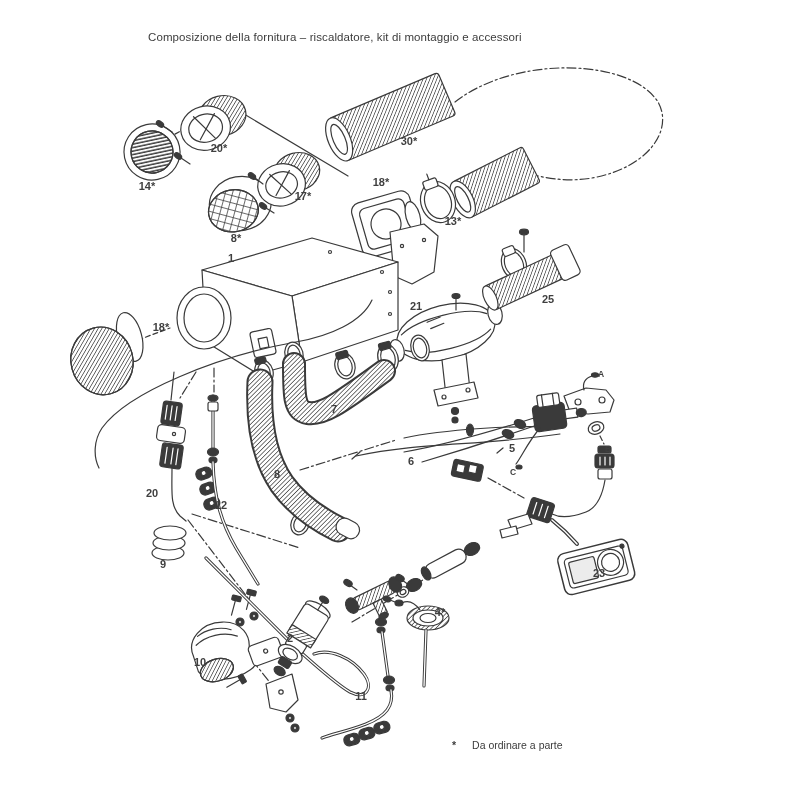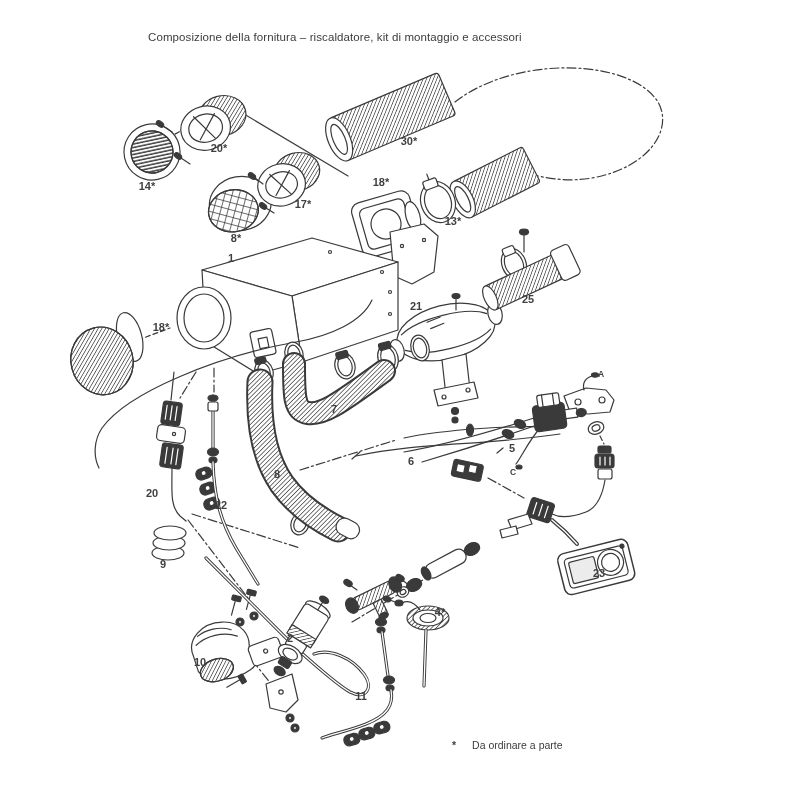--- a/index.html
+++ b/index.html
@@ -511,28 +511,28 @@
       <span class="callout" style="left: 334px; top: 409px;">7</span>
       <span class="callout" style="left: 277px; top: 474px;">8</span>
       <span class="callout" style="left: 163px; top: 564px;">9</span>
       <span class="callout" style="left: 200px; top: 662px; text-align: center;">10</span>
       <span class="callout" style="left: 361px; top: 696px;">11</span>
       <span class="callout" style="left: 221px; top: 505px;">12</span>
       <span class="callout" style="left: 453px; top: 221px;">13*</span>
       <span class="callout" style="left: 147px; top: 186px;">14*</span>
       <span class="callout" style="left: 219px; top: 148px;">20*</span>
       <span class="callout" style="left: 236px; top: 238px;">8*</span>
-      <span class="callout" style="left: 303px; top: 204px;">17*</span>
+      <span class="callout" style="left: 303px; top: 196px;">17*</span>
       <span class="callout" style="left: 161px; top: 327px;">18*</span>
       <span class="callout" style="left: 381px; top: 182px;">18*</span>
       <span class="callout" style="left: 409px; top: 141px;">30*</span>
       <span class="callout" style="left: 416px; top: 306px;">21</span>
       <span class="callout" style="left: 152px; top: 493px;">20</span>
       <span class="callout" style="left: 599px; top: 573px;">23</span>
-      <span class="callout" style="left: 528px; top: 299px; text-align: right;">25</span>
+      <span class="callout" style="left: 548px; top: 299px; text-align: right;">25</span>
       <span class="callout letter" style="left: 601px; top: 374px;">A</span>
       <span class="callout letter" style="left: 608px; top: 449px;">B</span>
       <span class="callout letter" style="left: 513px; top: 472px;">C</span>
     </div>
 
   <div class="footnote">
     <span class="sym">*</span>
     <span>Da ordinare a parte</span>
   </div>
 

